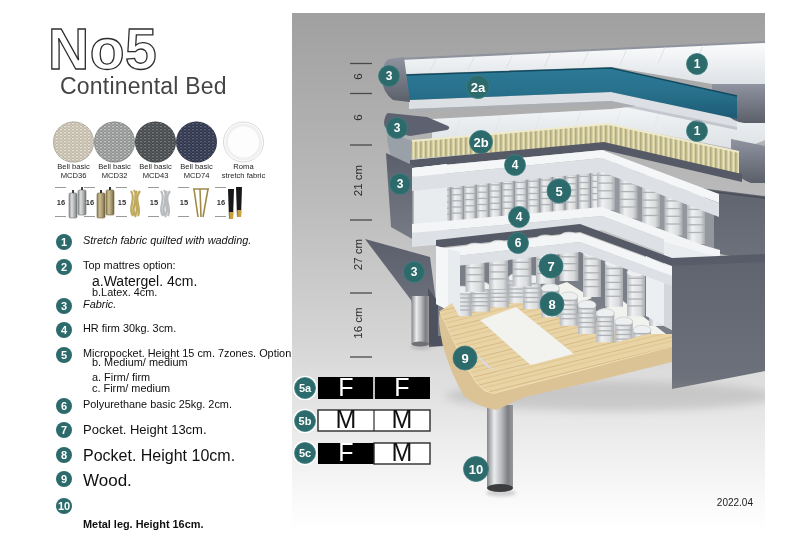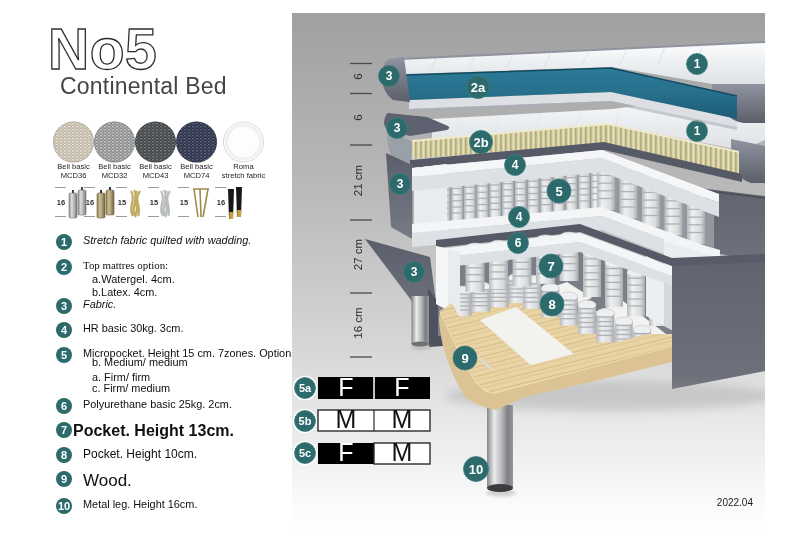--- a/index.html
+++ b/index.html
@@ -149,50 +149,50 @@
         <stop offset="0.7" stop-color="#a2946a"></stop>
         <stop offset="1" stop-color="#6e6240"></stop>
       </linearGradient>
 </defs>
 </svg>
 
 <div class="abs" style="left:56px;top:234px;width:16px;height:16px;border-radius:8px;background:#2c6a6c;color:#fff;font-size:11px;font-weight:bold;text-align:center;line-height:16px;">1</div>
 <div class="abs" style="left:83px;top:234px;font-size:10.9px;color:#101010;white-space:nowrap;font-style:italic;">Stretch fabric quilted with wadding.</div>
 
 <div class="abs" style="left:56px;top:259px;width:16px;height:16px;border-radius:8px;background:#2c6a6c;color:#fff;font-size:11px;font-weight:bold;text-align:center;line-height:16px;">2</div>
-<div class="abs" style="left:83px;top:259px;font-size:10.9px;color:#101010;white-space:nowrap;font-family:Liberation Serif, serif;">Top mattres option:</div>
-<div class="abs" style="left:92px;top:272.5px;font-size:11px;color:#101010;white-space:nowrap;text-align:center;">a.Watergel. 4cm.</div>
+<div class="abs" style="left:83px;top:259px;font-size:10.9px;color:#101010;white-space:nowrap;">Top mattres option:</div>
+<div class="abs" style="left:92px;top:272.5px;font-size:14px;color:#101010;white-space:nowrap;text-align:center;">a.Watergel. 4cm.</div>
 <div class="abs" style="left:92px;top:285.5px;font-size:10.9px;color:#101010;white-space:nowrap;">b.Latex. 4cm.</div>
 
 <div class="abs" style="left:56px;top:298px;width:16px;height:16px;border-radius:8px;background:#2c6a6c;color:#fff;font-size:11px;font-weight:bold;text-align:center;line-height:16px;">3</div>
 <div class="abs" style="left:83px;top:298px;font-size:10.9px;color:#101010;white-space:nowrap;font-style:italic;">Fabric.</div>
 
 <div class="abs" style="left:56px;top:322px;width:16px;height:16px;border-radius:8px;background:#2c6a6c;color:#fff;font-size:11px;font-weight:bold;text-align:center;line-height:16px;">4</div>
-<div class="abs" style="left:83px;top:322px;font-size:10.9px;color:#101010;white-space:nowrap;">HR basic 30kg. 3cm.</div>
+<div class="abs" style="left:83px;top:322px;font-size:10.9px;color:#101010;white-space:nowrap;">HR firm 30kg. 3cm.</div>
 
 <div class="abs" style="left:56px;top:347px;width:16px;height:16px;border-radius:8px;background:#2c6a6c;color:#fff;font-size:11px;font-weight:bold;text-align:center;line-height:16px;">5</div>
 <div class="abs" style="left:83px;top:347px;font-size:10.9px;color:#101010;white-space:nowrap;">Micropocket. Height 15 cm. 7zones. Option:</div>
 <div class="abs" style="left:92px;top:359px;font-size:10.9px;color:#101010;white-space:nowrap;margin-top:12px;">a. Firm/ firm</div>
 <div class="abs" style="left:92px;top:356px;font-size:10.9px;color:#101010;white-space:nowrap;">b. Medium/ medium</div>
 <div class="abs" style="left:92px;top:382px;font-size:10.9px;color:#101010;white-space:nowrap;">c. Firm/ medium</div>
 
 <div class="abs" style="left:56px;top:398px;width:16px;height:16px;border-radius:8px;background:#2c6a6c;color:#fff;font-size:11px;font-weight:bold;text-align:center;line-height:16px;">6</div>
 <div class="abs" style="left:83px;top:398px;font-size:10.9px;color:#101010;white-space:nowrap;">Polyurethane basic 25kg. 2cm.</div>
 
 <div class="abs" style="left:56px;top:422px;width:16px;height:16px;border-radius:8px;background:#2c6a6c;color:#fff;font-size:11px;font-weight:bold;text-align:center;line-height:16px;">7</div>
-<div class="abs" style="left:73px;top:422px;font-size:16px;color:#101010;white-space:nowrap;font-weight:bold;">Pocket. Height 13cm.</div>
+<div class="abs" style="left:83px;top:422px;font-size:13px;color:#101010;white-space:nowrap;">Pocket. Height 13cm.</div>
 
 <div class="abs" style="left:56px;top:447px;width:16px;height:16px;border-radius:8px;background:#2c6a6c;color:#fff;font-size:11px;font-weight:bold;text-align:center;line-height:16px;">8</div>
-<div class="abs" style="left:83px;top:447px;font-size:12px;color:#101010;white-space:nowrap;text-align:center;">Pocket. Height 10cm.</div>
+<div class="abs" style="left:83px;top:447px;font-size:16px;color:#101010;white-space:nowrap;text-align:center;">Pocket. Height 10cm.</div>
 
 <div class="abs" style="left:56px;top:471px;width:16px;height:16px;border-radius:8px;background:#2c6a6c;color:#fff;font-size:11px;font-weight:bold;text-align:center;line-height:16px;">9</div>
 <div class="abs" style="left:83px;top:471px;font-size:17px;color:#101010;white-space:nowrap;">Wood.</div>
 
 <div class="abs" style="left:56px;top:498px;width:16px;height:16px;border-radius:8px;background:#2c6a6c;color:#fff;font-size:11px;font-weight:bold;text-align:center;line-height:16px;">10</div>
-<div class="abs" style="left:83px;top:498px;font-size:10.9px;color:#101010;white-space:nowrap;">Metal leg. Height 16cm.</div>
+<div class="abs" style="left:83px;top:518px;font-size:10.9px;color:#101010;white-space:nowrap;font-weight:bold;">Metal leg. Height 16cm.</div>
 <svg class="abs" style="left:0;top:0" width="800" height="533" viewBox="0 0 800 533">
 <defs>
 <linearGradient id="bgGrad" x1="0" y1="0" x2="0" y2="1">
  <stop offset="0" stop-color="#a0a0a0"></stop>
         <stop offset="0.35" stop-color="#bababa"></stop>
  <stop offset="0.62" stop-color="#d4d4d4"></stop>
         <stop offset="0.82" stop-color="#ececec"></stop>
  <stop offset="0.95" stop-color="#fbfbfb"></stop>
         <stop offset="1" stop-color="#ffffff"></stop>
 </linearGradient>

